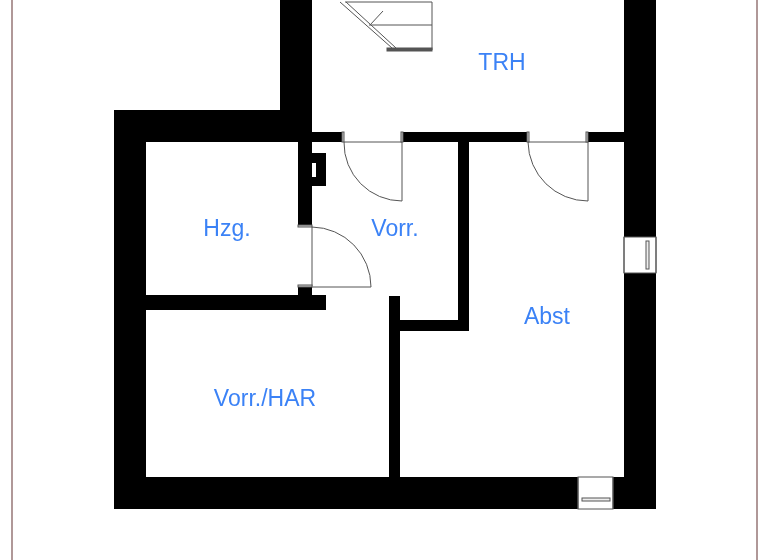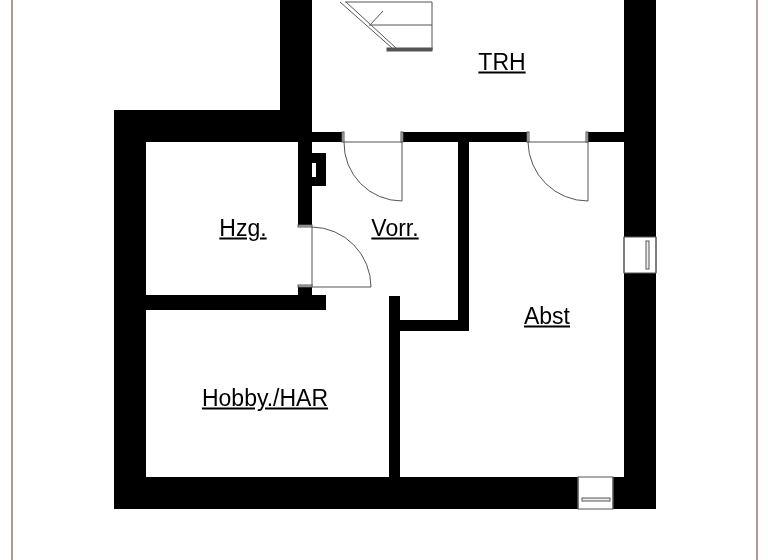--- a/index.html
+++ b/index.html
@@ -1,19 +1,19 @@
 <!DOCTYPE html>
 <html><head>
 <meta charset="utf-8">
 <style>
   html, body { margin: 0; padding: 0; }
   body { width: 768px; height: 560px; background: #ffffff; position: relative; overflow: hidden; font-family: "Liberation Sans", sans-serif; }
   .frame-line { position: absolute; top: 0; width: 2px; height: 560px; }
   .plan { position: absolute; left: 0; top: 0; width: 768px; height: 560px; }
-  .room-label { position: absolute; font-family: "Liberation Sans", sans-serif; font-size: 23px; color: #000000; white-space: nowrap; transform: translate(-50%, -50%); text-decoration: underline; }
+  .room-label { position: absolute; font-family: "Liberation Sans", sans-serif; font-size: 23px; color: #3b82f6; white-space: nowrap; transform: translate(-50%, -50%); }
 </style>
 </head>
 <body>
 
 <div class="frame-line" style="left:11px; background:#b09898;"></div>
 <div class="frame-line" style="left:756px; background:#b09898;"></div>
 
 <svg class="plan" width="768" height="560" viewBox="0 0 768 560" xmlns="http://www.w3.org/2000/svg">
   <g fill="#000">
 
@@ -85,16 +85,16 @@
     <rect x="646" y="241" width="3" height="28" fill="#eee"></rect>
 
     <rect x="578" y="477" width="35" height="32" fill="#fff"></rect>
     <line x1="578" y1="477" x2="578" y2="509"></line>
     <line x1="613" y1="477" x2="613" y2="509"></line>
     <rect x="582" y="498" width="28" height="3" fill="#eee"></rect>
   </g>
 </svg>
 
 <div class="room-label" style="left:502px; top:62px;">TRH</div>
-<div class="room-label" style="left:227px; top:228px;margin-left:16px;">Hzg.</div>
+<div class="room-label" style="left:227px; top:228px;">Hzg.</div>
 <div class="room-label" style="left:395px; top:228px;text-align:right;">Vorr.</div>
 <div class="room-label" style="left:547px; top:316px;">Abst</div>
-<div class="room-label" style="left:265px; top:398px;">Hobby./HAR</div>
+<div class="room-label" style="left:265px; top:398px;">Vorr./HAR</div>
 
 </body></html>

